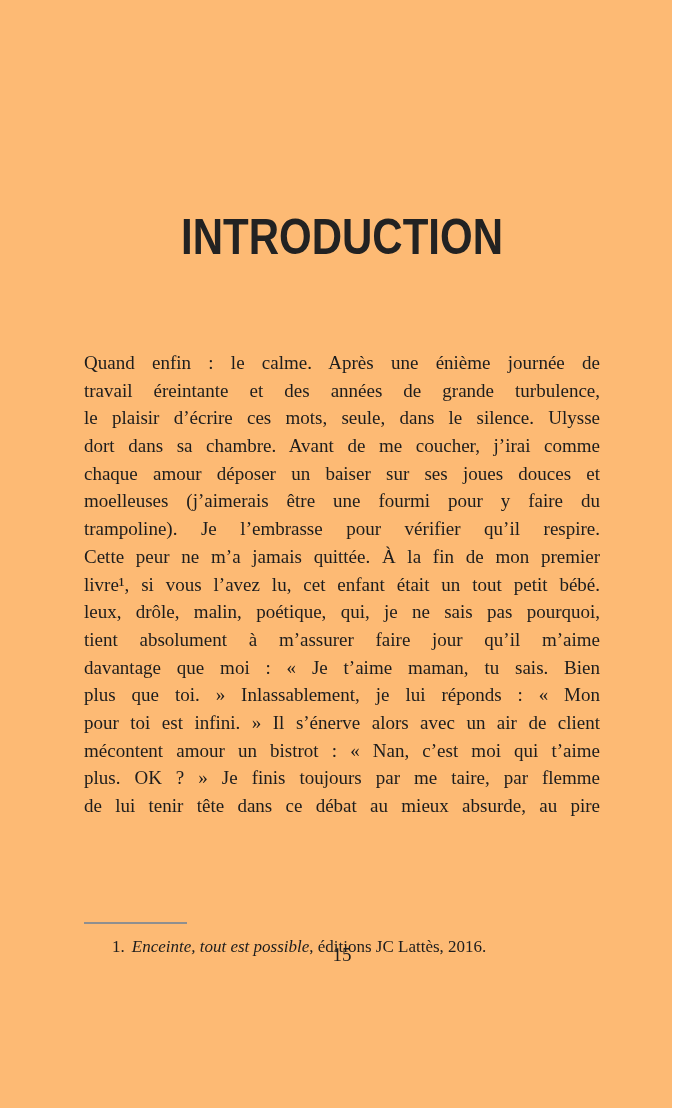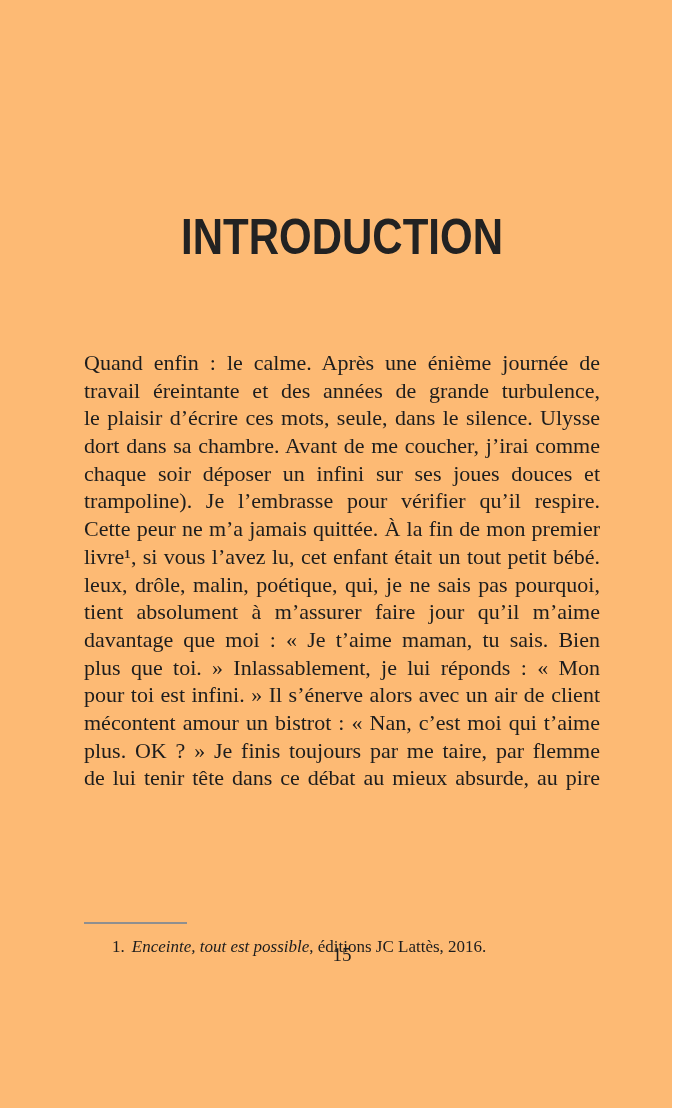--- a/index.html
+++ b/index.html
@@ -26,21 +26,21 @@
     color: #222222;
     transform: scaleX(0.84);
     transform-origin: 50% 50%;
     white-space: nowrap;
   }
   .body-text {
     position: absolute;
     top: 349px;
     left: 84px;
     width: 516px;
-    font-size: 22px;
+    font-size: 19px;
     line-height: 27.7px;
     word-spacing: -0.5px;
     color: #1d1d1d;
   }
   .body-line {
     height: 27.7px;
     overflow: hidden;
     text-align: justify;
     text-align-last: justify;
   }
@@ -78,21 +78,22 @@
 
 <div class="page">
 
   <h1 class="chapter-title">INTRODUCTION</h1>
 
   <div class="body-text">
     <div class="body-line">Quand enfin : le calme. Après une énième journée de</div>
     <div class="body-line">travail éreintante et des années de grande turbulence,</div>
     <div class="body-line">le plaisir d’écrire ces mots, seule, dans le silence. Ulysse</div>
     <div class="body-line">dort dans sa chambre. Avant de me coucher, j’irai comme</div>
-    <div class="body-line">chaque soir déposer un infini sur ses joues douces et</div>
+    <div class="body-line">chaque amour déposer un baiser sur ses joues douces et</div>
+    <div class="body-line">moelleuses (j’aimerais être une fourmi pour y faire du</div>
     <div class="body-line">trampoline). Je l’embrasse pour vérifier qu’il respire.</div>
     <div class="body-line">Cette peur ne m’a jamais quittée. À la fin de mon premier</div>
     <div class="body-line">livre¹, si vous l’avez lu, cet enfant était un tout petit bébé.</div>
     <div class="body-line">leux, drôle, malin, poétique, qui, je ne sais pas pourquoi,</div>
     <div class="body-line">tient absolument à m’assurer faire jour qu’il m’aime</div>
     <div class="body-line">davantage que moi : « Je t’aime maman, tu sais. Bien</div>
     <div class="body-line">plus que toi. » Inlassablement, je lui réponds : « Mon</div>
     <div class="body-line">pour toi est infini. » Il s’énerve alors avec un air de client</div>
     <div class="body-line">mécontent amour un bistrot : « Nan, c’est moi qui t’aime</div>
     <div class="body-line">plus. OK ? » Je finis toujours par me taire, par flemme</div>

